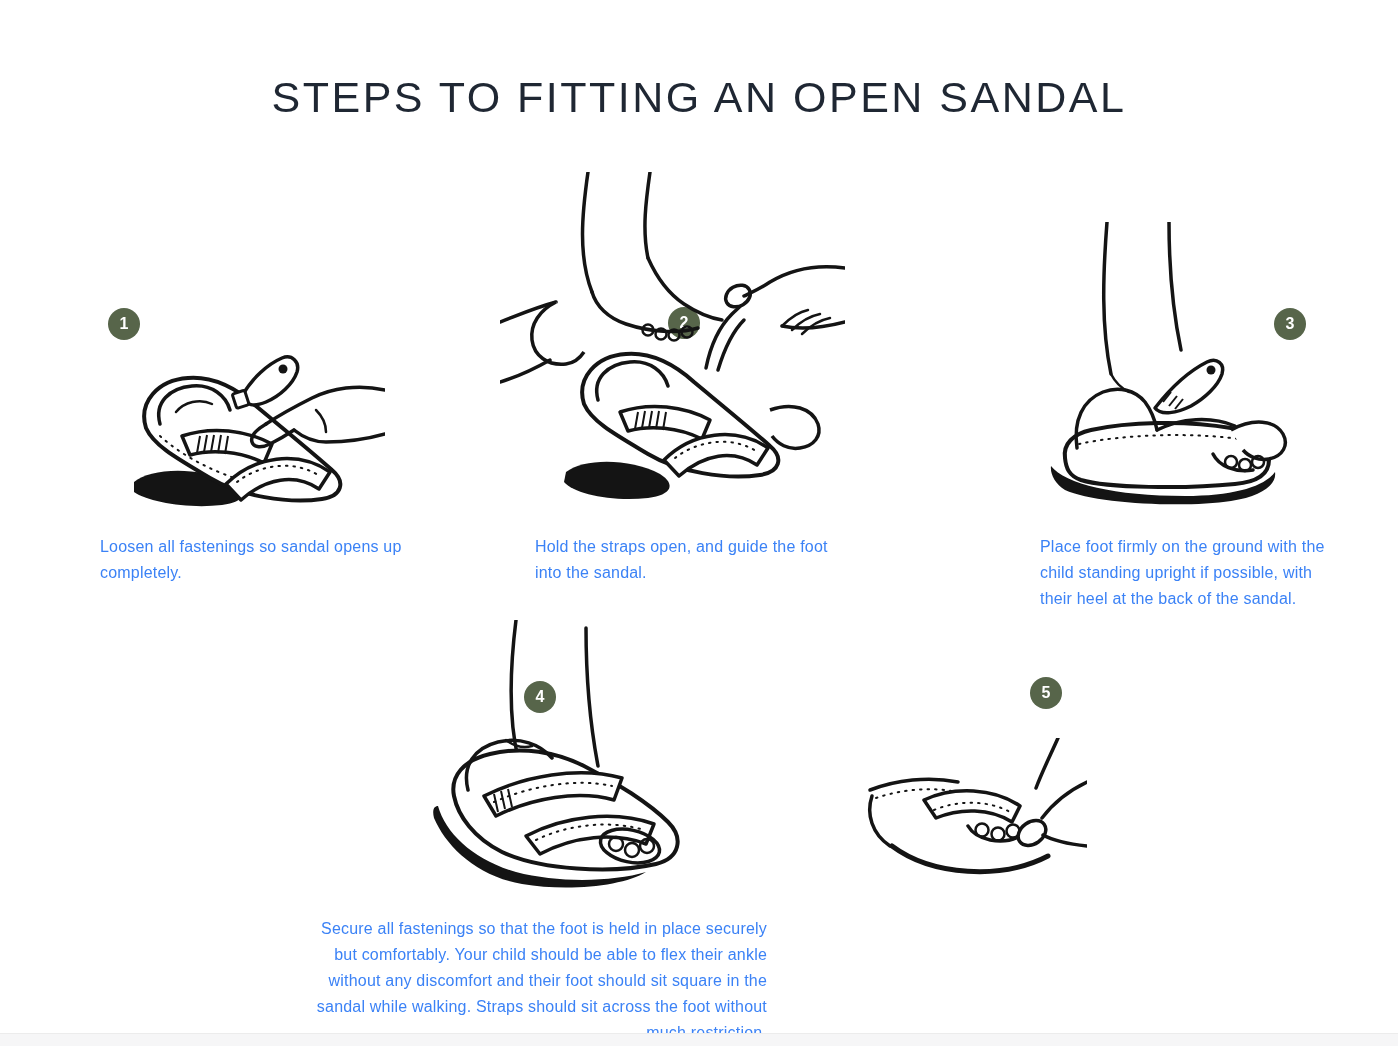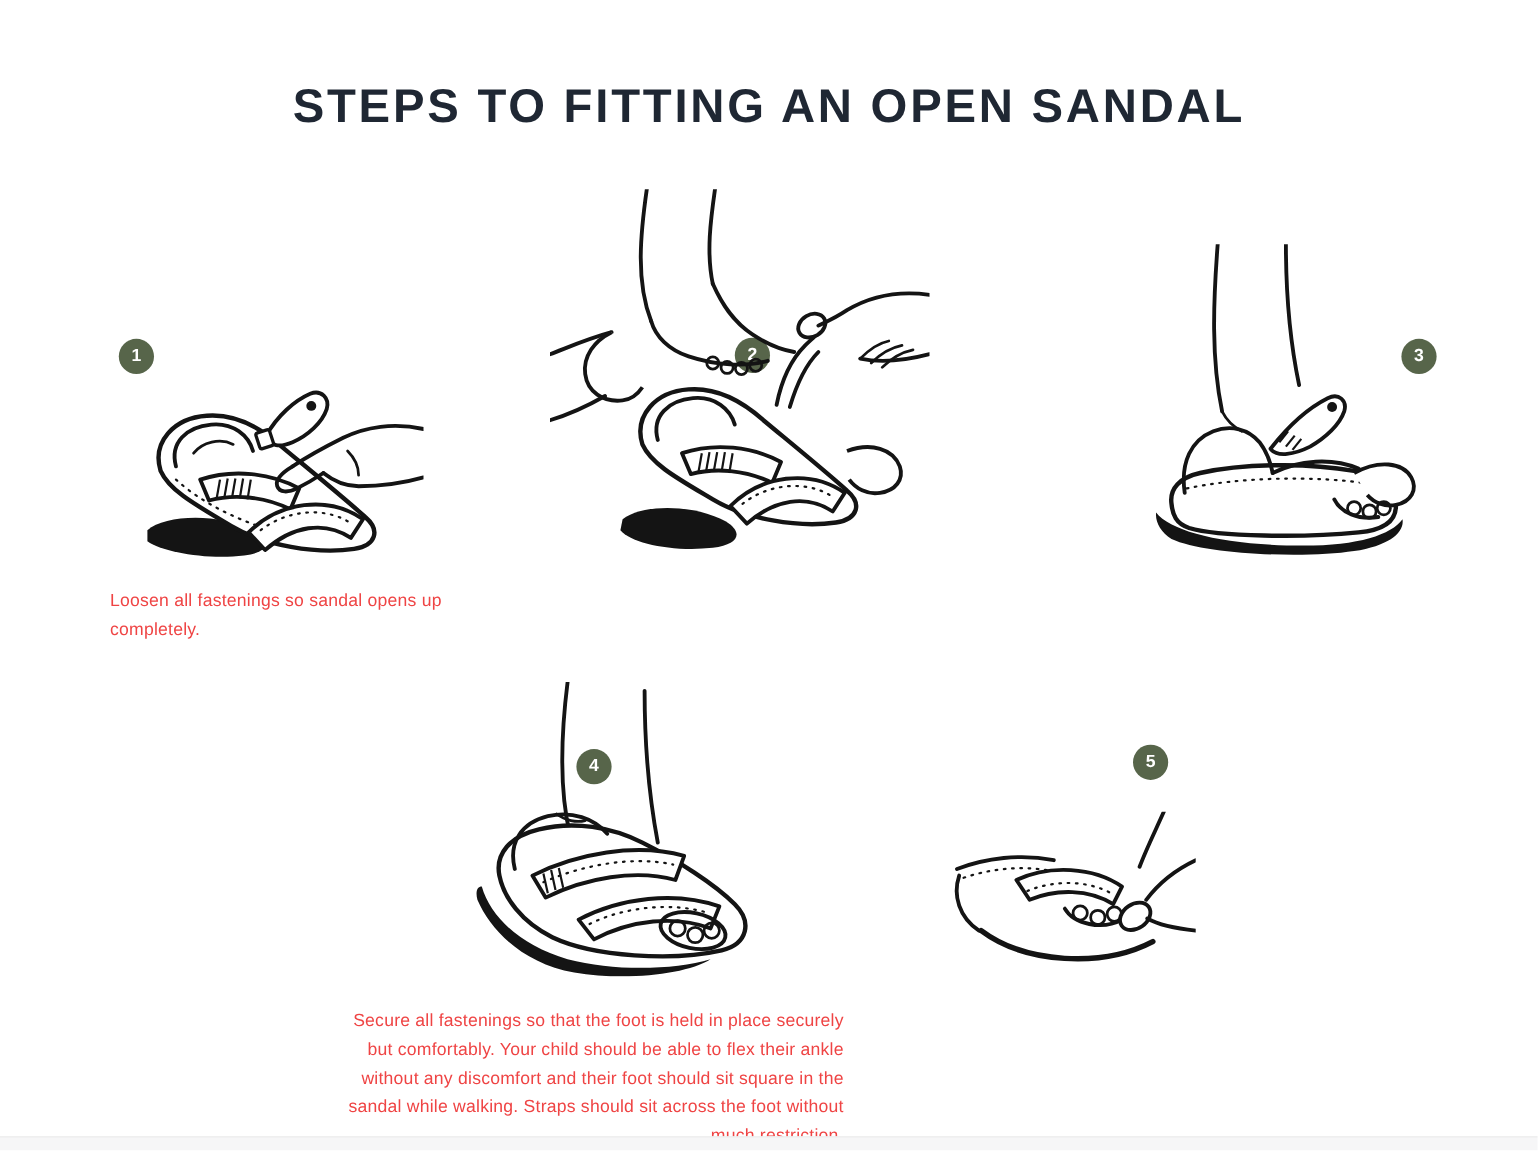--- a/index.html
+++ b/index.html
@@ -2,29 +2,29 @@
 <html><head>
 <meta charset="utf-8">
 <style>
   html, body { margin:0; padding:0; background:#ffffff; }
   .canvas {
     position:relative; width:1398px; height:1046px; background:#ffffff;
     font-family:"Liberation Sans", sans-serif; overflow:hidden;
   }
   .page-title {
     position:absolute; left:0; right:0; top:44px; text-align:center;
-    font-size:43px; font-weight:700; letter-spacing:2.5px; color:#1f2733;
+    font-size:43px; font-weight:400; letter-spacing:2.5px; color:#1f2733;
   }
   .badge {
     position:absolute; width:32px; height:32px; border-radius:50%;
     background:#57654a; color:#ffffff; display:flex; align-items:center;
     justify-content:center; font-size:16px; font-weight:700;
   }
   .caption {
-    position:absolute; font-size:16px; line-height:26px; color:#ef4444;
+    position:absolute; font-size:16px; line-height:26px; color:#3b82f6;
     white-space:pre-line; letter-spacing:0.2px;
   }
   .illus { position:absolute; }
   .illus svg { display:block; width:100%; height:100%; }
   .footer-strip {
     position:absolute; left:0; top:1033px; width:1398px; height:13px;
     background:#f6f6f7; border-top:1px solid #ececec;
   }
   
   .ln { fill:none; stroke:#141414; stroke-width:3.5; stroke-linecap:round; stroke-linejoin:round; }
@@ -119,20 +119,22 @@
       <g>
         <ellipse class="solid" cx="238" cy="124" rx="13" ry="10" transform="rotate(-30 238 124)"></ellipse>
         <path class="ln" d="M345,96 C316,92 290,98 270,110 C258,118 248,122 244,124"></path>
         <path class="ln" d="M345,150 C322,156 300,158 282,154"></path>
         <path class="thin" d="M282,154 C290,146 298,140 308,138"></path>
         <path class="thin" d="M292,158 C300,150 310,144 320,142"></path>
         <path class="thin" d="M302,162 C310,154 320,148 330,146"></path>
       </g>
     </svg>
   </div>
+  <p class="caption" style="left:535px; top:518px; width:330px;">Hold the straps open, and guide the foot
+into the sandal.</p>
 
   <div class="badge" style="left:1274px; top:308px;">
     <span>3</span>
   </div>
   <div class="illus" style="left:1035px; top:222px; width:260px; height:300px;">
     <svg viewBox="0 0 260 300">
       <path class="shadow" d="M16,244 C30,262 80,274 150,274 C200,274 230,264 240,250 C242,262 228,274 196,279 C150,286 60,282 30,268 C20,262 15,252 16,244 Z"></path>
       <g>
         <path class="ln" d="M72,0 C68,52 66,104 76,152"></path>
         <path class="ln" d="M134,0 C134,44 138,90 146,128"></path>
@@ -151,20 +153,23 @@
       </g>
       <path class="solid" d="M196,208 C218,196 240,198 248,212 C254,223 248,234 234,237 C224,239 214,235 208,228"></path>
       <g>
         <path class="ln" d="M178,232 C184,244 200,251 218,248"></path>
         <circle class="thin" cx="196" cy="240" r="6" fill="#ffffff"></circle>
         <circle class="thin" cx="210" cy="243" r="6" fill="#ffffff"></circle>
         <circle class="thin" cx="223" cy="240" r="6" fill="#ffffff"></circle>
       </g>
     </svg>
   </div>
+  <p class="caption" style="left:1040px; top:518px; width:330px;">Place foot firmly on the ground with the
+child standing upright if possible, with
+their heel at the back of the sandal.</p>
 
   <div class="badge" style="left:524px; top:681px;">
     <span>4</span>
   </div>
   <div class="illus" style="left:398px; top:620px; width:325px; height:268px;">
     <svg viewBox="0 0 325 268">
       <path class="shadow" d="M40,186 C48,214 76,240 118,252 C160,263 214,262 248,252 C226,266 170,272 124,264 C78,256 48,226 36,198 C34,190 36,186 40,186 Z"></path>
       <g>
         <path class="ln" d="M118,0 C112,48 110,96 120,138"></path>
         <path class="ln" d="M188,8 C188,56 192,104 200,146"></path>

